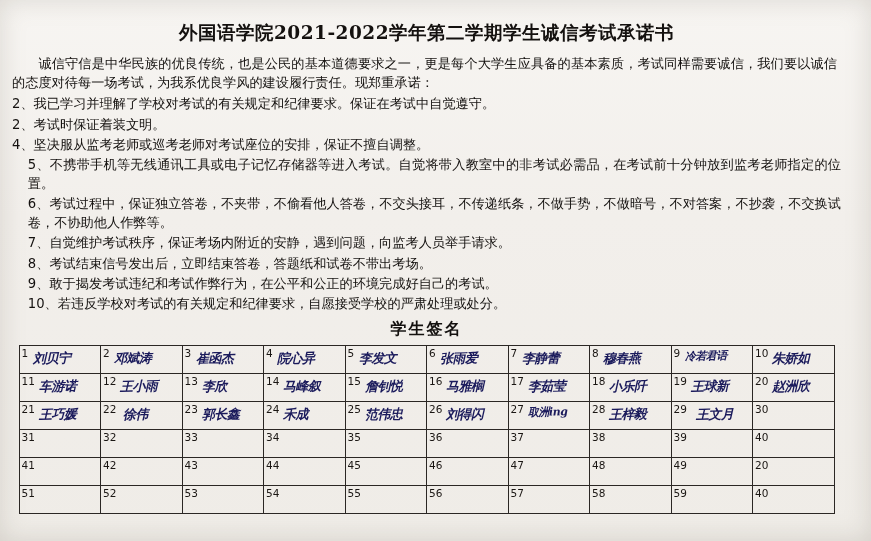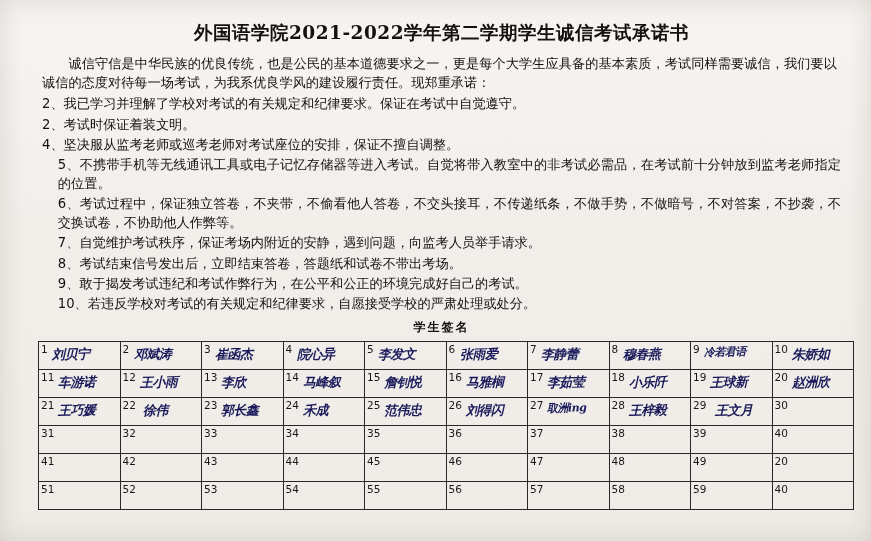--- a/index.html
+++ b/index.html
@@ -12,21 +12,21 @@
     background: #f4f2ef;
     font-family: "DejaVu Sans", "Liberation Sans", sans-serif;
     color: #14110f;
     overflow: hidden;
   }
   .page {
     position: relative;
     width: 871px;
     height: 541px;
     box-sizing: border-box;
-    padding: 14px 26px 8px 38px;
+    padding: 14px 26px 8px 8px;
     background:
       linear-gradient(180deg, #f7f5f2 0%, #f2efeb 40%, #efece7 100%);
   }
   .doc-title {
     text-align: center;
     font-size: 18.5px;
     font-weight: bold;
     letter-spacing: 0.5px;
     margin: 6px 0 10px 0;
     font-family: "DejaVu Serif", "Liberation Serif", serif;
@@ -42,21 +42,21 @@
     font-size: 13.2px;
     line-height: 1.45;
     margin: 1px 4px 1px 4px;
     text-align: justify;
   }
   .clause.hang {
     padding-left: 1.2em;
   }
   .sign-head {
     text-align: center;
-    font-size: 12px;
+    font-size: 16px;
     font-weight: bold;
     margin: 6px 0 5px 0;
     letter-spacing: 2px;
     font-family: Liberation Serif, serif;
   }
   table.sign-table {
     width: 816px;
     margin: 0 auto;
     border-collapse: collapse;
     table-layout: fixed;

